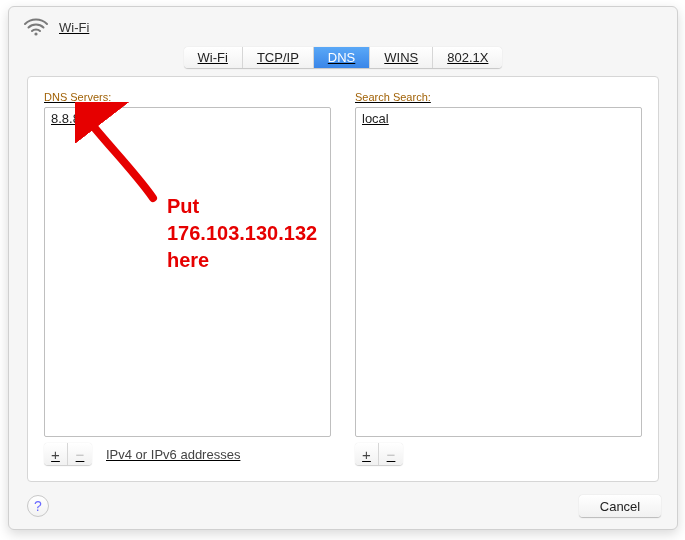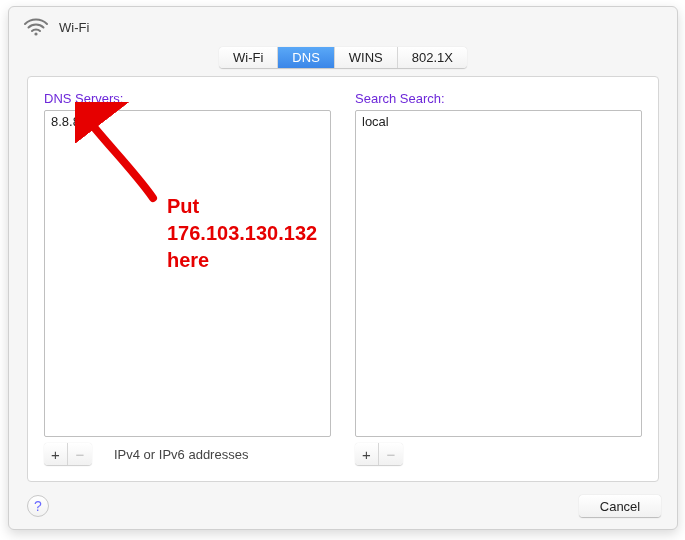--- a/index.html
+++ b/index.html
@@ -13,20 +13,21 @@
     }
     .window {
       background: #f6f6f6;
       border: 1px solid #d0d0d0;
       border-radius: 6px;
       width: 670px;
       height: 524px;
       margin: 6px 0 0 8px;
       position: relative;
       box-shadow: 0 4px 12px rgba(0,0,0,0.15);
+      text-decoration: underline;
     }
     .header {
       display: flex;
       align-items: center;
       padding: 10px 14px 6px 14px;
       gap: 10px;
     }
     .wifi-icon svg { display: block; }
     .header-title { font-size: 13px; color: #333; }
     .tabs {
@@ -67,22 +68,22 @@
       display: flex;
       gap: 24px;
       height: 100%;
     }
     .col {
       flex: 1;
       display: flex;
       flex-direction: column;
     }
     .col-label {
-      font-size: 13px;
-      color: #6d28d9;
+      font-size: 11px;
+      color: #a16207;
       margin-bottom: 4px;
     }
     .listbox {
       flex: 1;
       background: #fff;
       border: 1px solid #bfbfbf;
       border-radius: 2px;
       padding: 3px 6px;
       font-size: 13px;
       color: #222;
@@ -110,21 +111,21 @@
       align-items: center;
       justify-content: center;
       font-size: 15px;
       color: #444;
       cursor: default;
     }
     .sq-btn:last-child { border-right: none; color: #bbb; }
     .hint-text {
       font-size: 13px;
       color: #444;
-      margin-left: 14px;
+      margin-left: 6px;
     }
     .footer {
       position: absolute;
       bottom: 12px;
       left: 18px;
       right: 0;
       display: flex;
       align-items: center;
     }
     .help-btn {
@@ -188,20 +189,21 @@
         <path d="M9 14 C11 12 15 12 17 14" stroke="#7a7a7a" stroke-width="2" fill="none" stroke-linecap="round"></path>
         <circle cx="13" cy="17" r="1.6" fill="#7a7a7a"></circle>
       </svg>
     </span>
     <span class="header-title">Wi-Fi</span>
   </div>
 
   <div class="tabs">
     <div class="tabstrip">
       <div class="tab">Wi-Fi</div>
+      <div class="tab">TCP/IP</div>
       <div class="tab active">DNS</div>
       <div class="tab">WINS</div>
       <div class="tab">802.1X</div>
     </div>
   </div>
 
   <div class="content-panel">
     <div class="columns">
 
       <div class="col">

